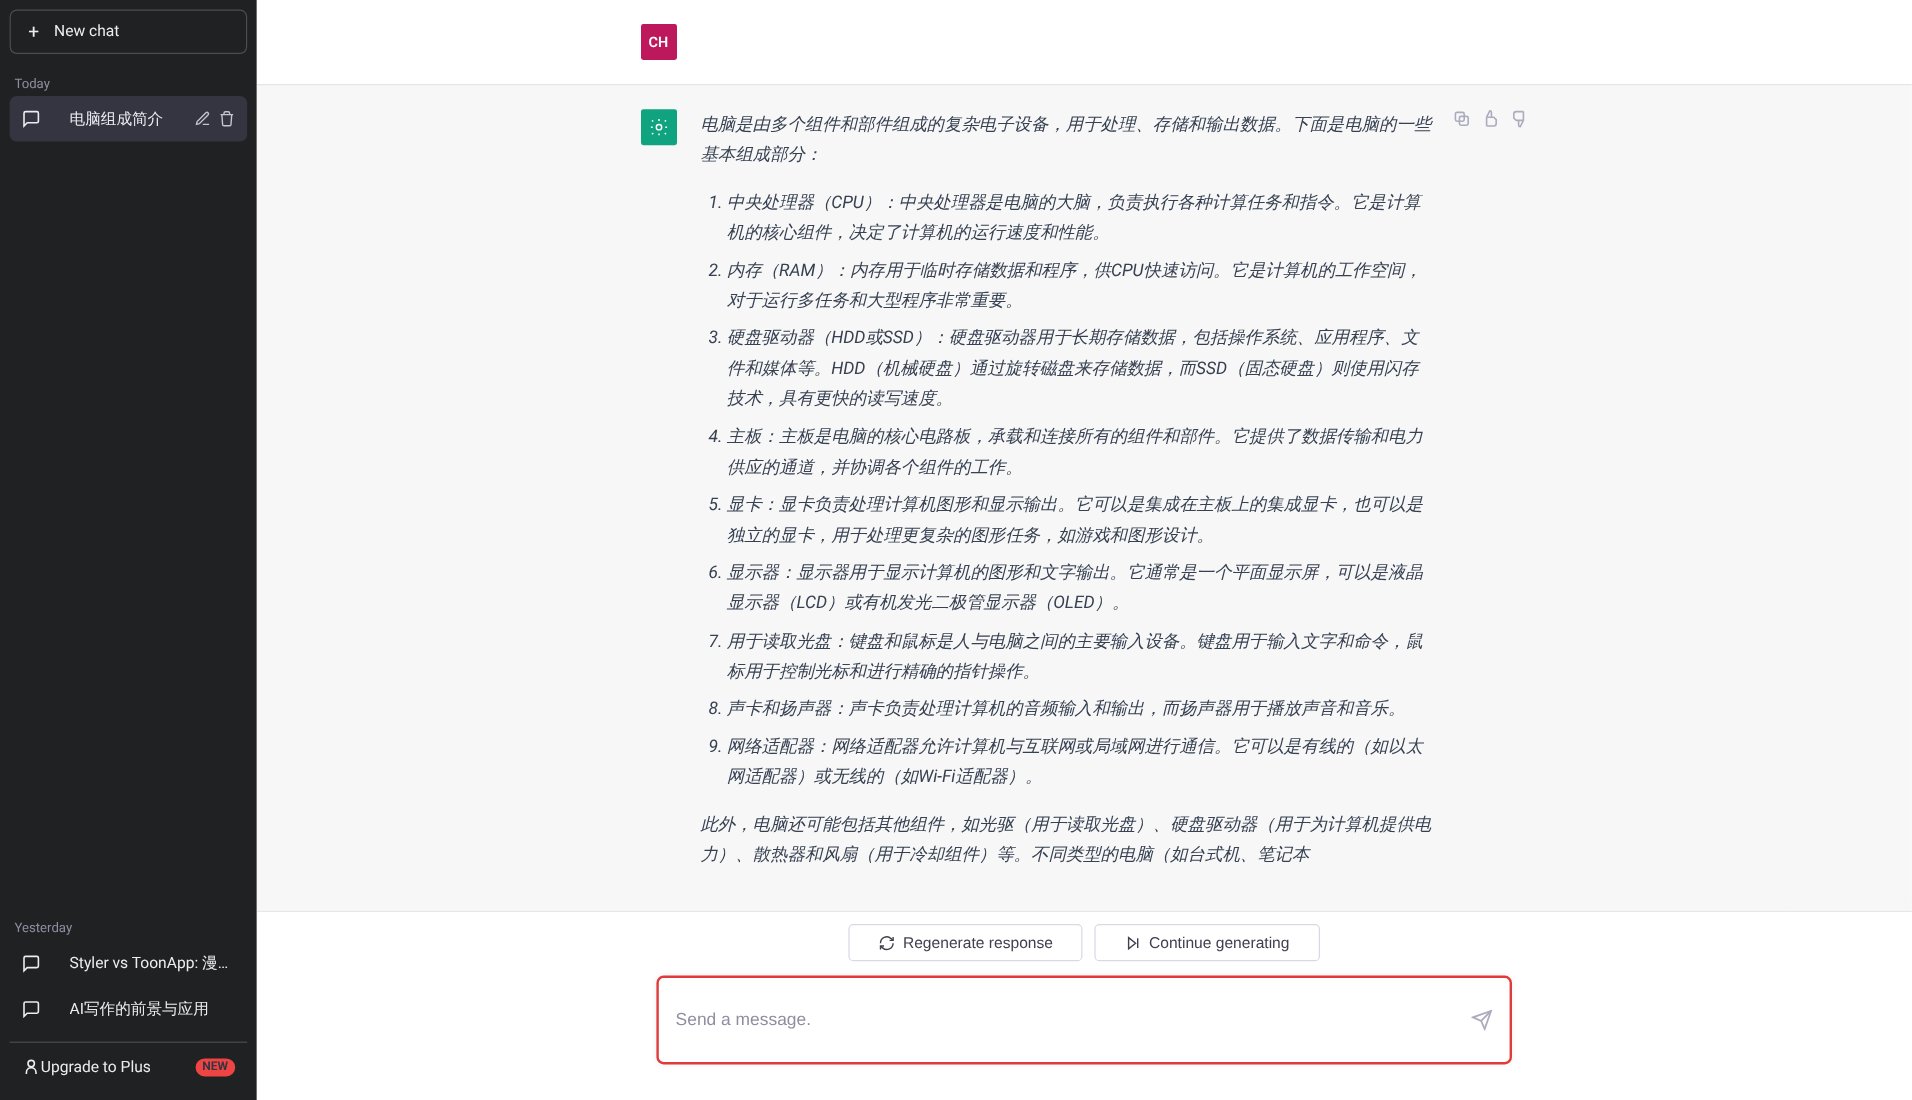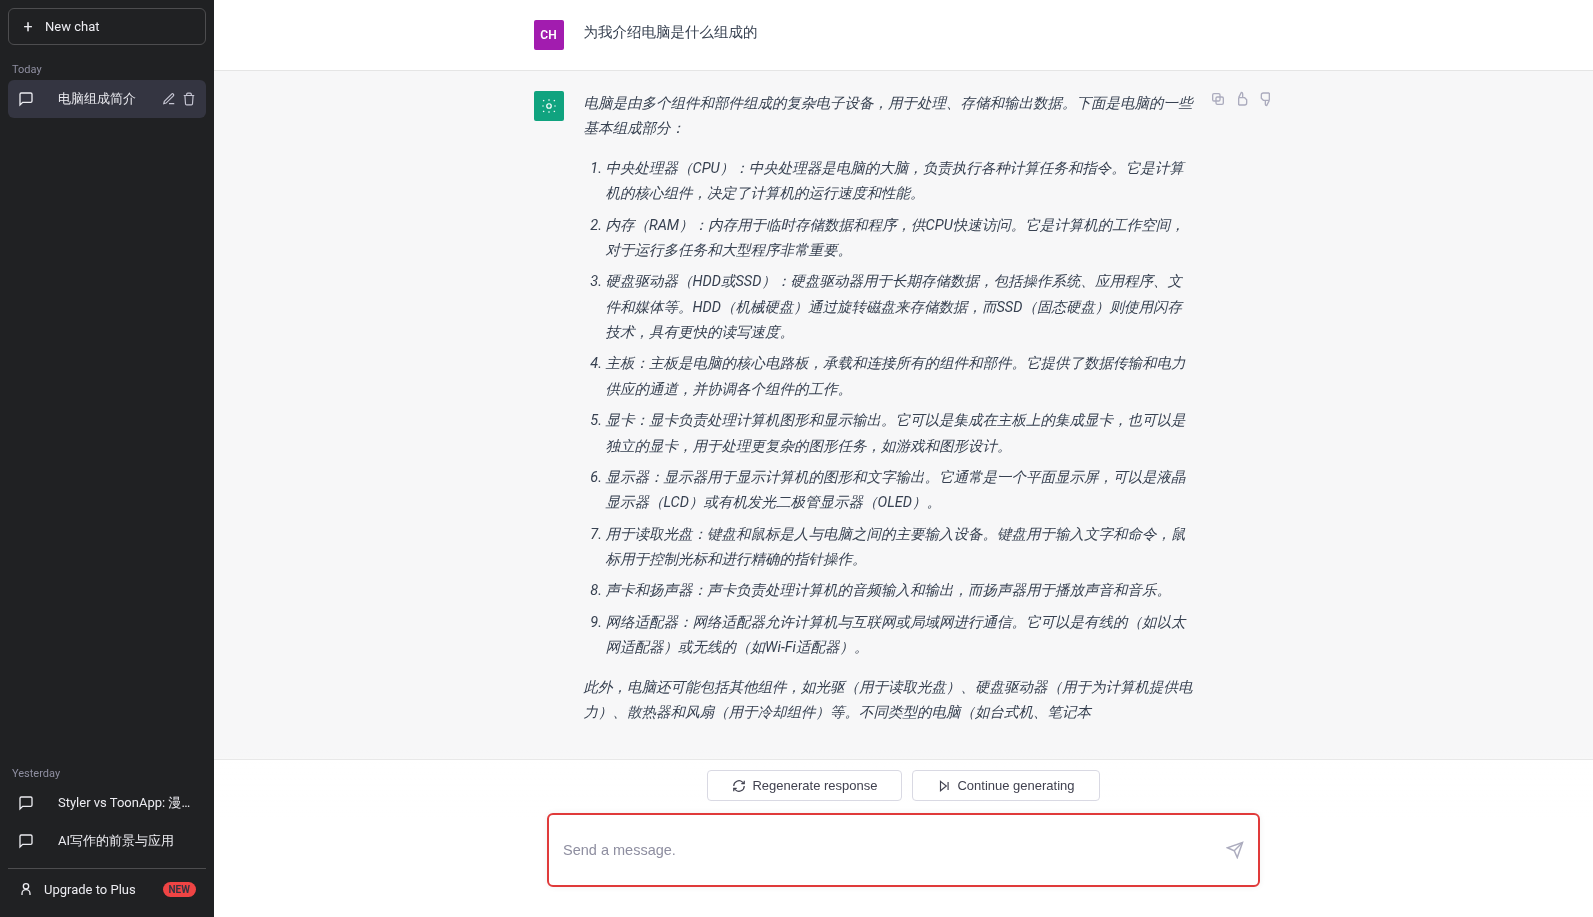--- a/index.html
+++ b/index.html
@@ -10,31 +10,31 @@
     .new-chat { margin: 8px; padding: 10px 12px; border: 1px solid #4d4d4f; border-radius: 6px; display: flex; align-items: center; gap: 10px; cursor: pointer; }
     .plus-icon { width: 14px; height: 14px; display: flex; align-items: center; justify-content: center; font-size: 16px; line-height: 1; }
     .section-label { padding: 10px 12px 4px; font-size: 11px; color: #8e8ea0; }
     .conv-list { flex: 0 0 auto; }
     .conv-list.grow { flex: 1 1 auto; overflow: hidden; }
     .conv-item { margin: 0 8px; padding: 10px 10px; border-radius: 6px; display: flex; align-items: center; gap: 24px; cursor: pointer; white-space: nowrap; overflow: hidden; }
     .conv-item.active { background: #343541; }
     .conv-item .title { flex: 1; overflow: hidden; text-overflow: ellipsis; }
     .chat-icon, .edit-icon, .trash-icon, .user-icon, .refresh-icon, .continue-icon, .send-icon { display: inline-flex; align-items: center; justify-content: center; }
     .conv-item .actions { display: flex; gap: 6px; color: #c5c5d2; }
-    .upgrade { margin: 8px; padding: 12px 10px; border-top: 1px solid #4d4d4f; display: flex; align-items: center; gap: 10px; cursor: pointer; }
+    .upgrade { margin: 8px; padding: 12px 10px; border-top: 1px solid #4d4d4f; display: flex; align-items: center; cursor: pointer; }
     .badge { background: #ef4444; color: #343541; font-size: 10px; font-weight: 700; padding: 2px 6px; border-radius: 8px; margin-left: auto; }
     
     .main { flex: 1; display: flex; flex-direction: column; background: #fff; position: relative; }
     .scroll { flex: 1; overflow-y: auto; }
     .message { display: flex; gap: 20px; padding: 20px 0; }
     .message-wrap { width: 740px; margin: 0 auto; display: flex; gap: 20px; }
     .user-row { background: #fff; }
     .assistant-row { background: #f7f7f8; border-top: 1px solid #e5e5e5; border-bottom: 1px solid #e5e5e5; font-style: italic; }
     .avatar { width: 30px; height: 30px; border-radius: 2px; flex: 0 0 auto; display: flex; align-items: center; justify-content: center; font-size: 12px; font-weight: 600; color: #fff; }
-    .avatar.user { background: #a21caf; }
+    .avatar.user { background: #be185d; }
     .avatar.assistant { background: #10a37f; }
     .content { flex: 1; font-size: 14.5px; line-height: 1.75; color: #374151; }
     .content p { margin: 0 0 14px; }
     .content ol { padding-left: 22px; margin: 0 0 14px; }
     .content ol li { margin: 0 0 6px; }
     .msg-actions { width: 60px; display: flex; gap: 8px; color: #acacbe; justify-content: flex-end; }
     .msg-actions .ic { width: 16px; height: 16px; cursor: pointer; }
     
     .bottom-fade { position: absolute; left: 0; right: 0; bottom: 0; padding: 20px 0 0; background: linear-gradient(180deg, rgba(255,255,255,0) 0%, #fff 40%); }
     .btn-row { display: flex; gap: 10px; justify-content: center; margin-bottom: 12px; }
@@ -112,21 +112,20 @@
       <span class="badge">NEW</span>
     </div>
   </aside>
 
   <main class="main">
     <div class="scroll">
 
       <div class="message user-row">
         <div class="message-wrap">
           <div class="avatar user">CH</div>
-          <div class="content">为我介绍电脑是什么组成的</div>
           <div class="msg-actions"></div>
         </div>
       </div>
 
       <div class="message assistant-row">
         <div class="message-wrap">
           <div class="avatar assistant">
             <svg width="18" height="18" viewBox="0 0 24 24" fill="none" stroke="#fff" stroke-width="1.6">
                 <circle cx="12" cy="12" r="3"></circle>
                 <path d="M12 3v2M12 19v2M4.2 4.2l1.4 1.4M18.4 18.4l1.4 1.4M3 12h2M19 12h2M4.2 19.8l1.4-1.4M18.4 5.6l1.4-1.4"></path>

